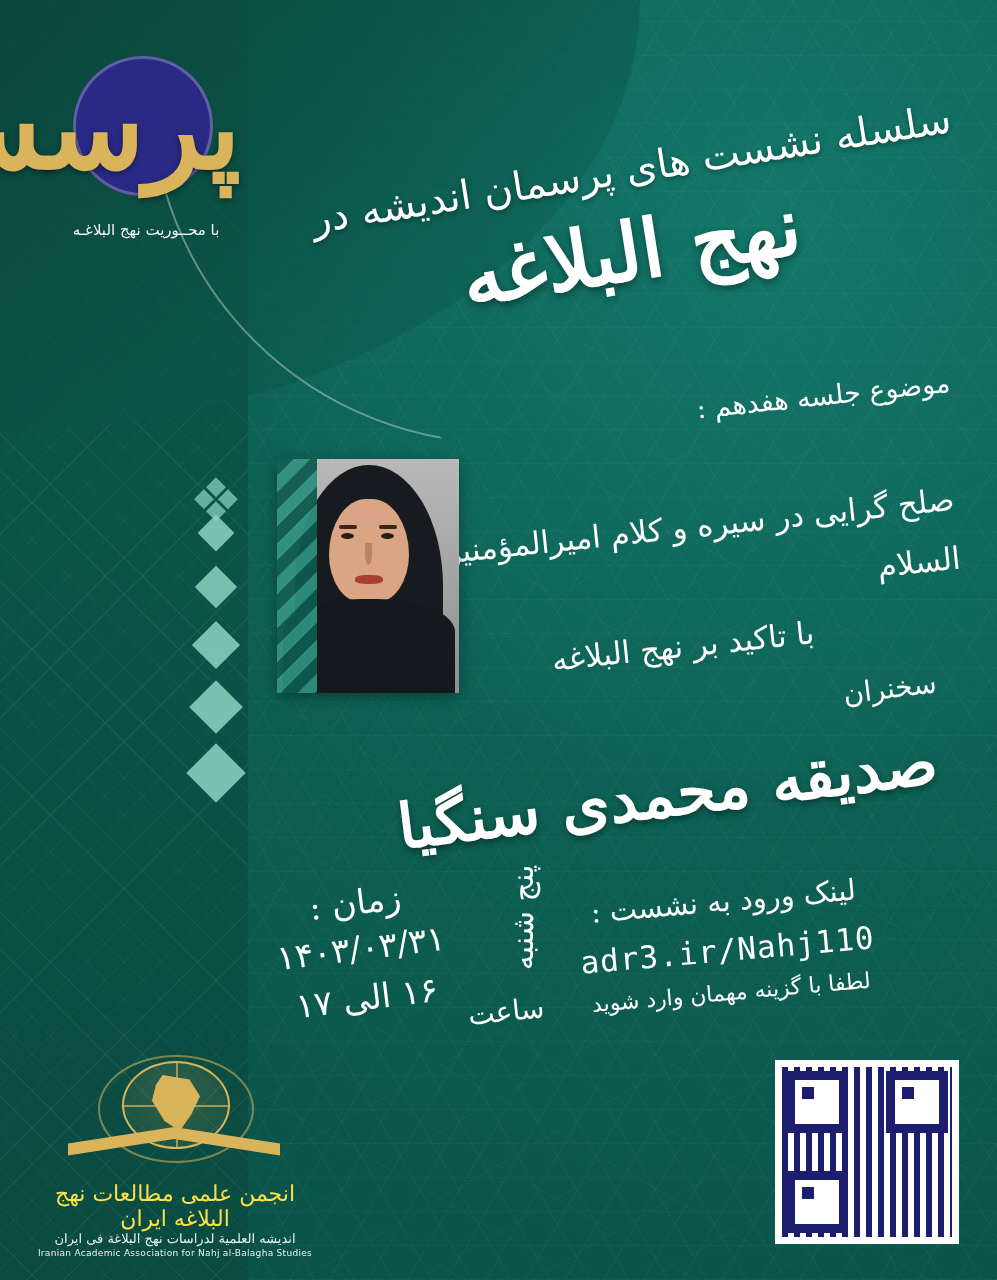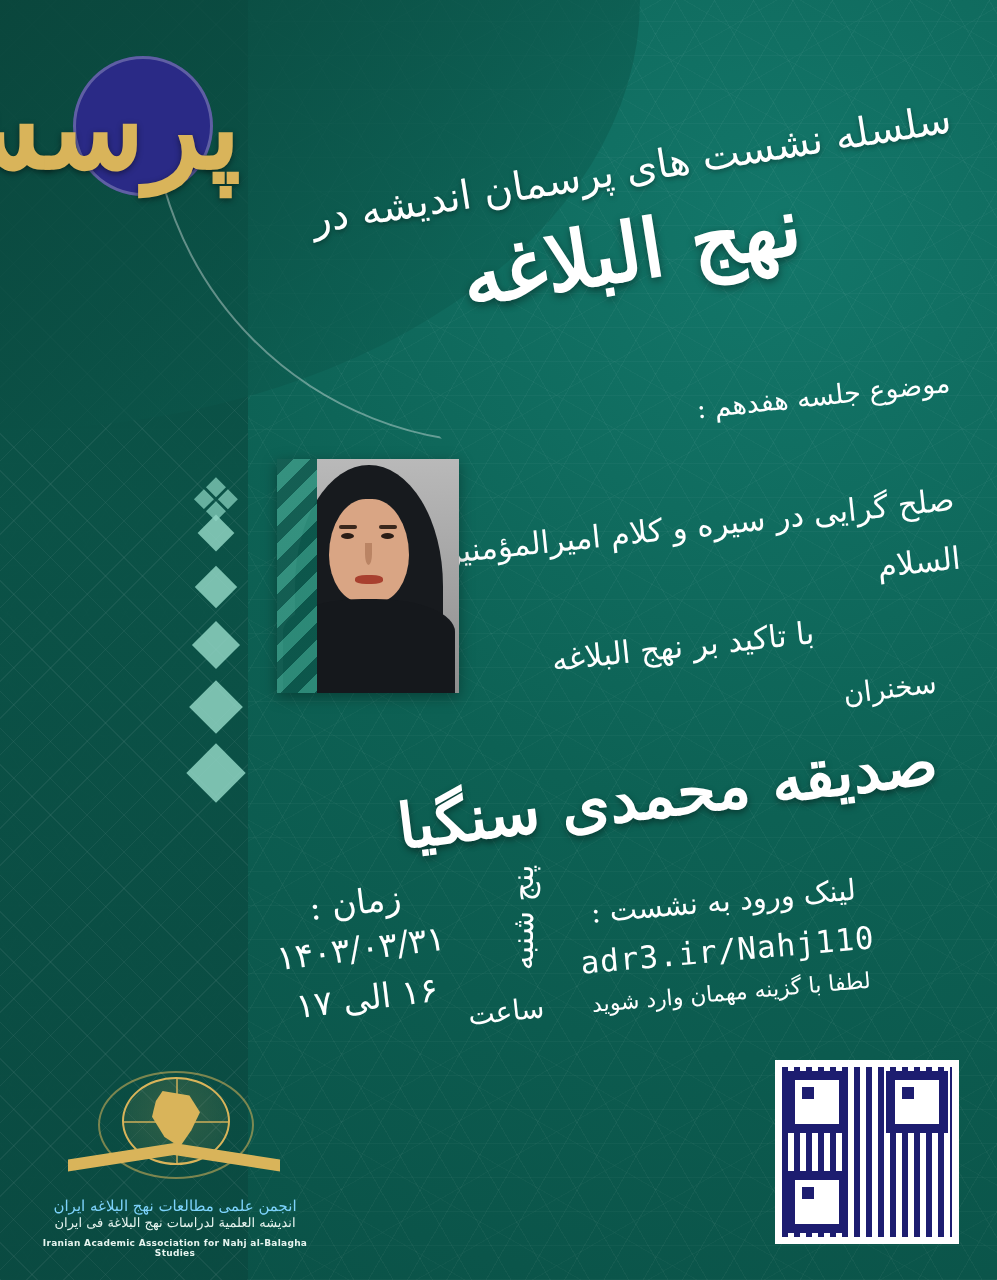--- a/index.html
+++ b/index.html
@@ -468,35 +468,34 @@
   .assoc-ring {
     position: absolute;
     left: 38px; top: -4px;
     width: 152px; height: 104px;
     border: 2px solid #d9b45a;
     border-radius: 50%;
     opacity: .55;
   }
   .assoc-text-fa {
     margin-top: 2px;
-    font-size: 15px;
-    color: #7dd3fc;
+    font-size: 22px;
+    color: #fde047;
     font-family: "DejaVu Serif", serif;
   }
   .assoc-text-ar {
     font-size: 13px;
     color: #e6f4ef;
     font-family: "DejaVu Serif", serif;
   }
   .assoc-text-en {
     font-size: 9px;
     color: #e6f4ef;
     letter-spacing: .3px;
-    margin-top: 8px;
-    font-weight: bold;
+    margin-top: 2px;
   }
 </style>
 </head>
 <body>
 
 <div class="poster">
 
   <div class="bg-base"></div>
   <div class="bg-geo"></div>
   <div class="bg-geo2"></div>
@@ -513,20 +512,21 @@
     <span class="diamond d4"></span>
     <span class="diamond d5"></span>
   </div>
 
   <div class="brand">
     <div class="brand-mark">
       <div class="ring"></div>
       <div class="swirl">پرسش</div>
     </div>
     <div class="brand-sub">
+      <div>با محــوریت نهج البلاغـه</div>
     </div>
   </div>
 
   <div class="headline-wrap">
     <div class="headline-1">سلسله نشست های پرسمان اندیشه در</div>
     <div class="headline-2">نهج البلاغه</div>
   </div>
 
   <div class="topic-label">موضوع جلسه هفدهم :</div>
   <div class="topic-body">

